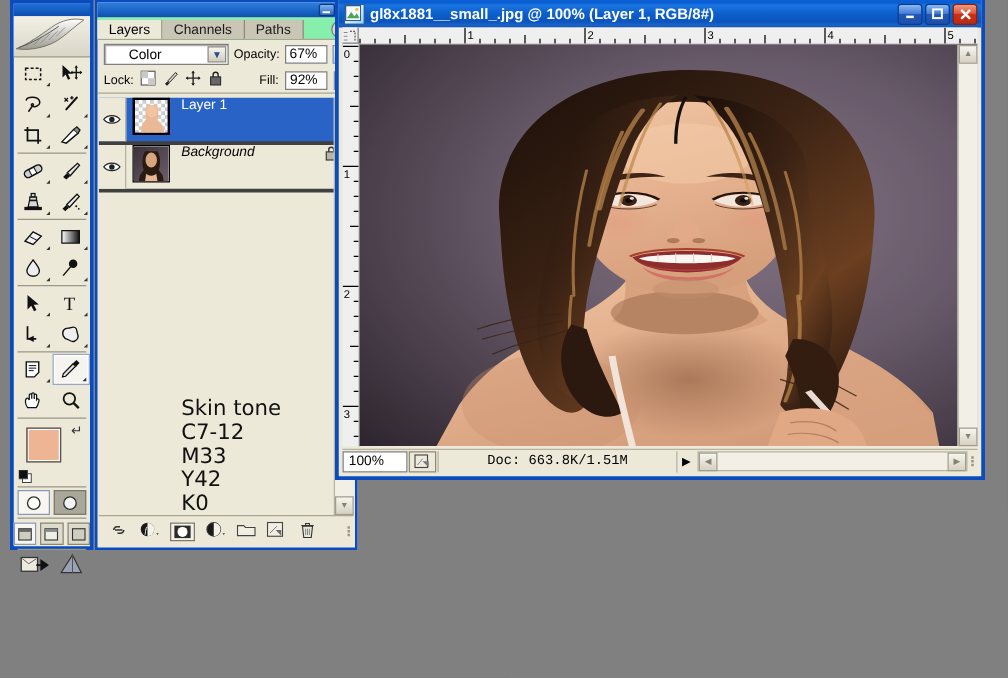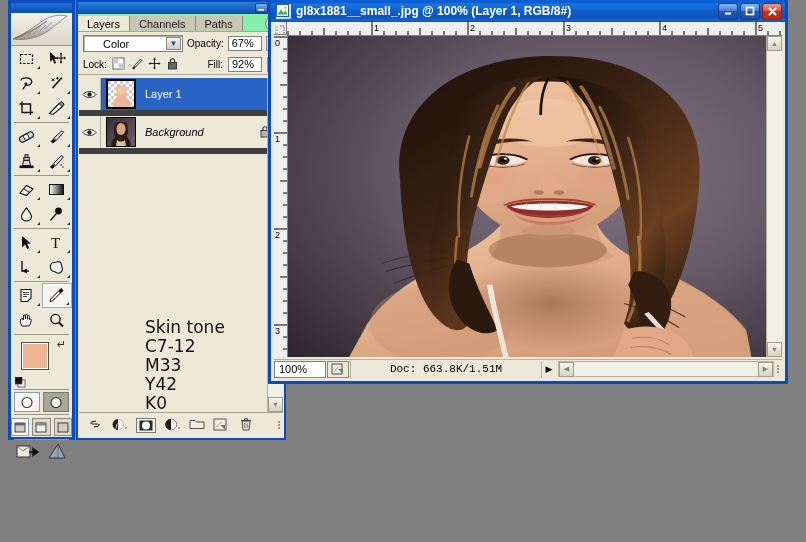--- a/index.html
+++ b/index.html
@@ -176,22 +176,22 @@
   }
   #layerlist {
     position: absolute;
     left: 1px; right: 1px;
     top: 76px; bottom: 26px;
     background: #ece9d8;
     overflow: hidden;
   }
   .layer-row {
     height: 38px;
-    display: flex; align-items: center;
-    border-bottom: 6px solid #404040;
+    display: flex; align-items: flex-start;
+    border-bottom: 3px solid #404040;
     box-sizing: border-box;
     position: relative;
   }
   .layer-row.sel { background: #2a63c6; color: #fff; }
   .eye-cell {
     width: 22px; height: 100%;
     display:flex; align-items:center; justify-content:center;
     border-right: 1px solid #b5b2a2;
     background: #ece9d8;
     box-sizing:border-box;

